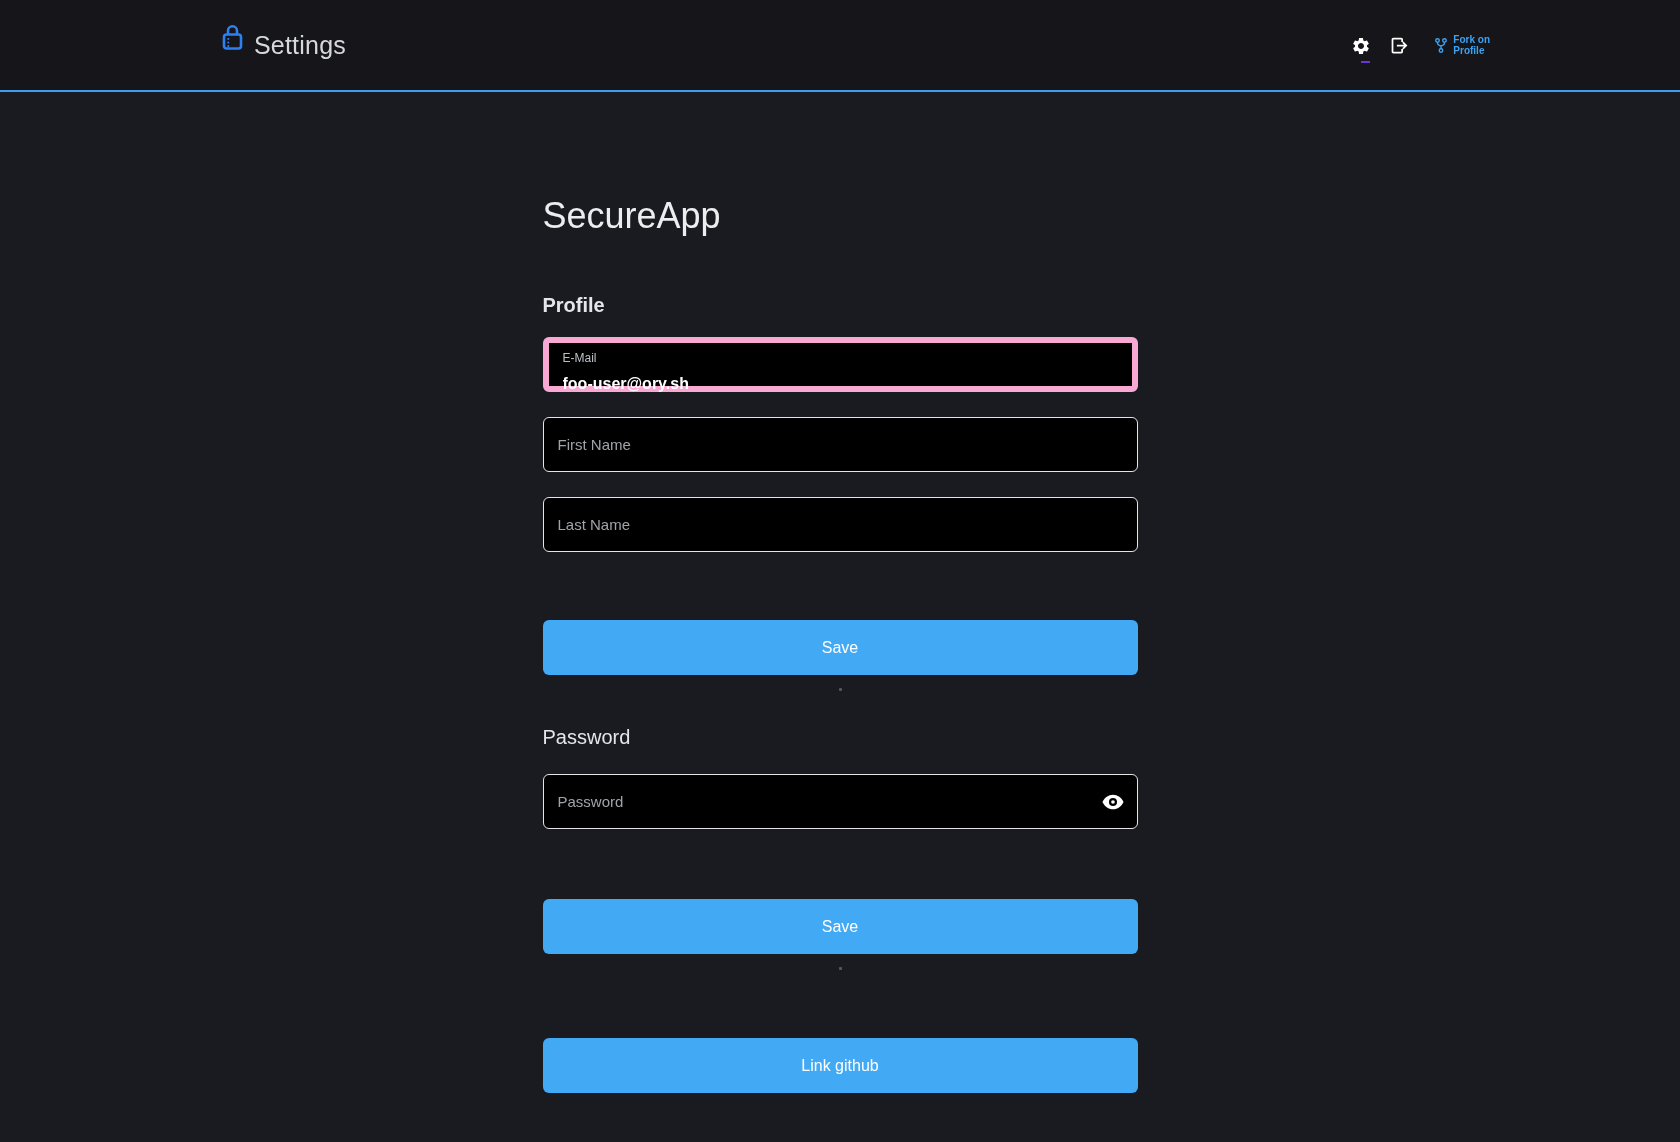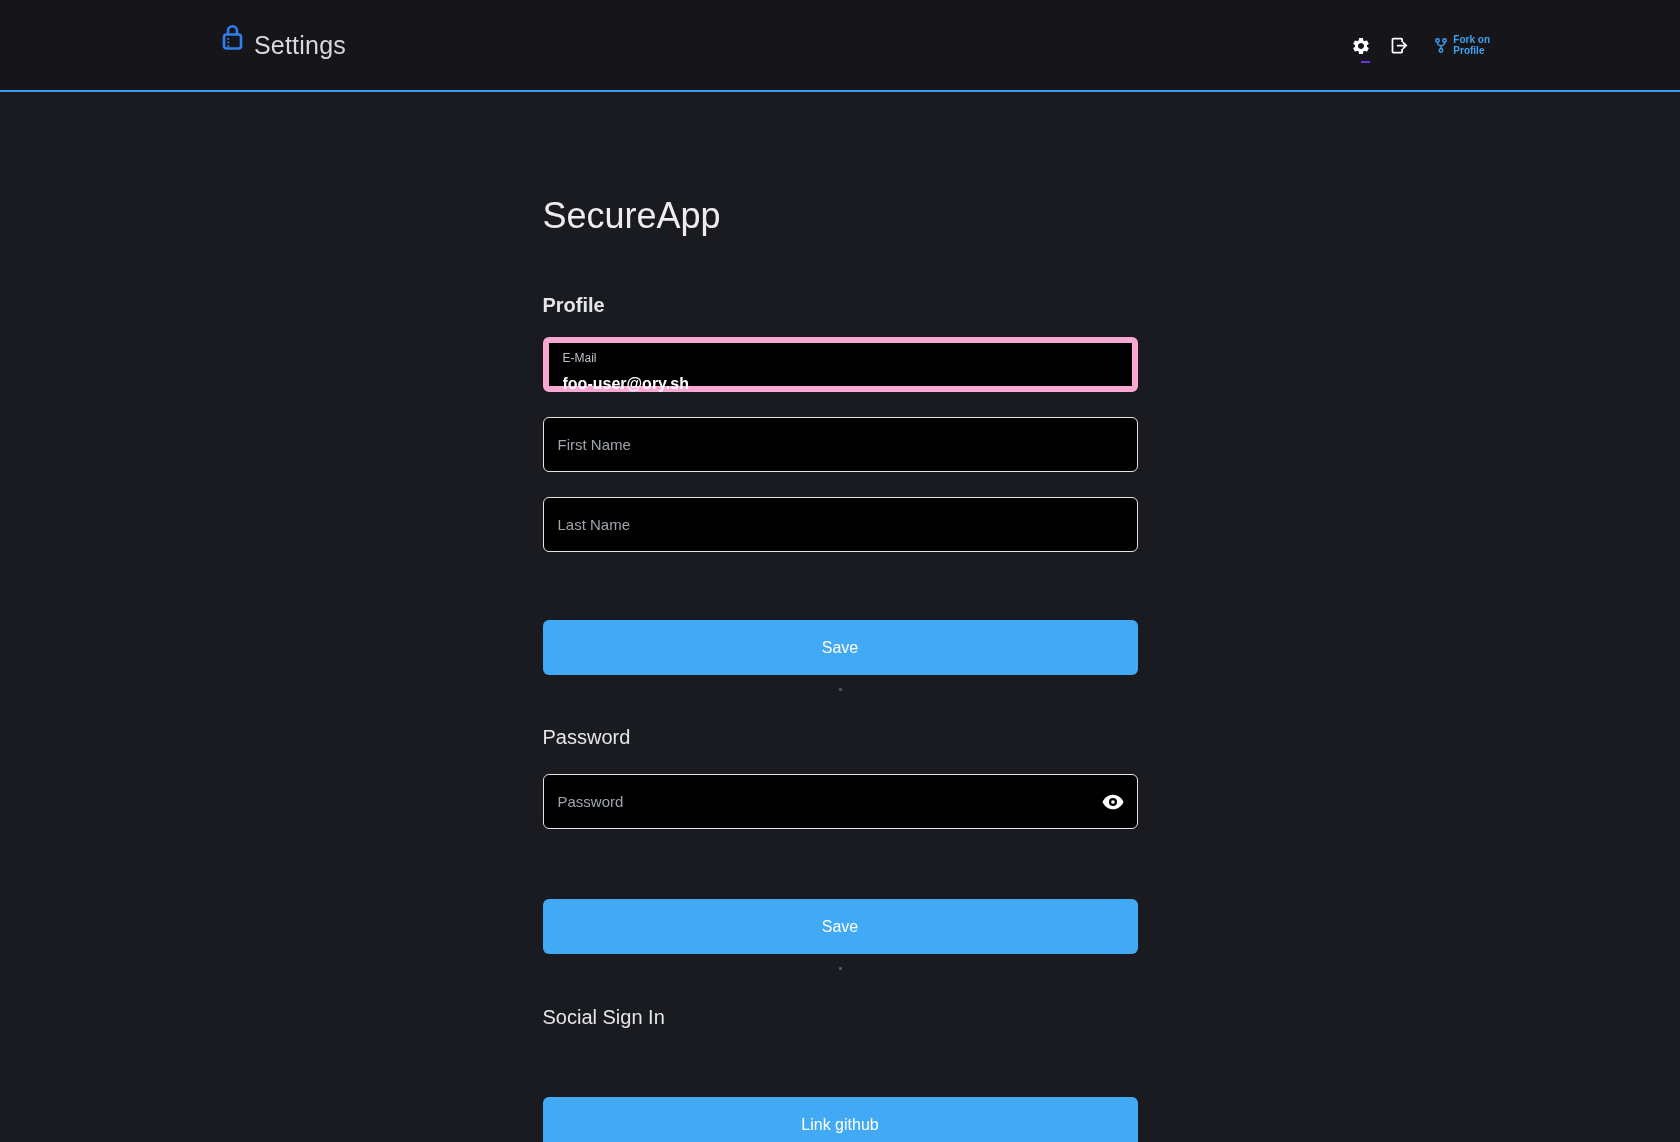--- a/index.html
+++ b/index.html
@@ -220,16 +220,15 @@
         <circle cx="12" cy="8" r="4.4" fill="#000000"></circle>
         <circle cx="12" cy="8" r="2" fill="#ffffff"></circle>
       </svg>
     </button>
   </div>
 
   <button class="btn btn-save2">Save</button>
   <div class="node-dot"></div>
 
   
-  <h2 class="section-heading sh-social">Social Sign In</h2>
 
   <button class="btn btn-link">Link github</button>
 </main>
 
 </body></html>

